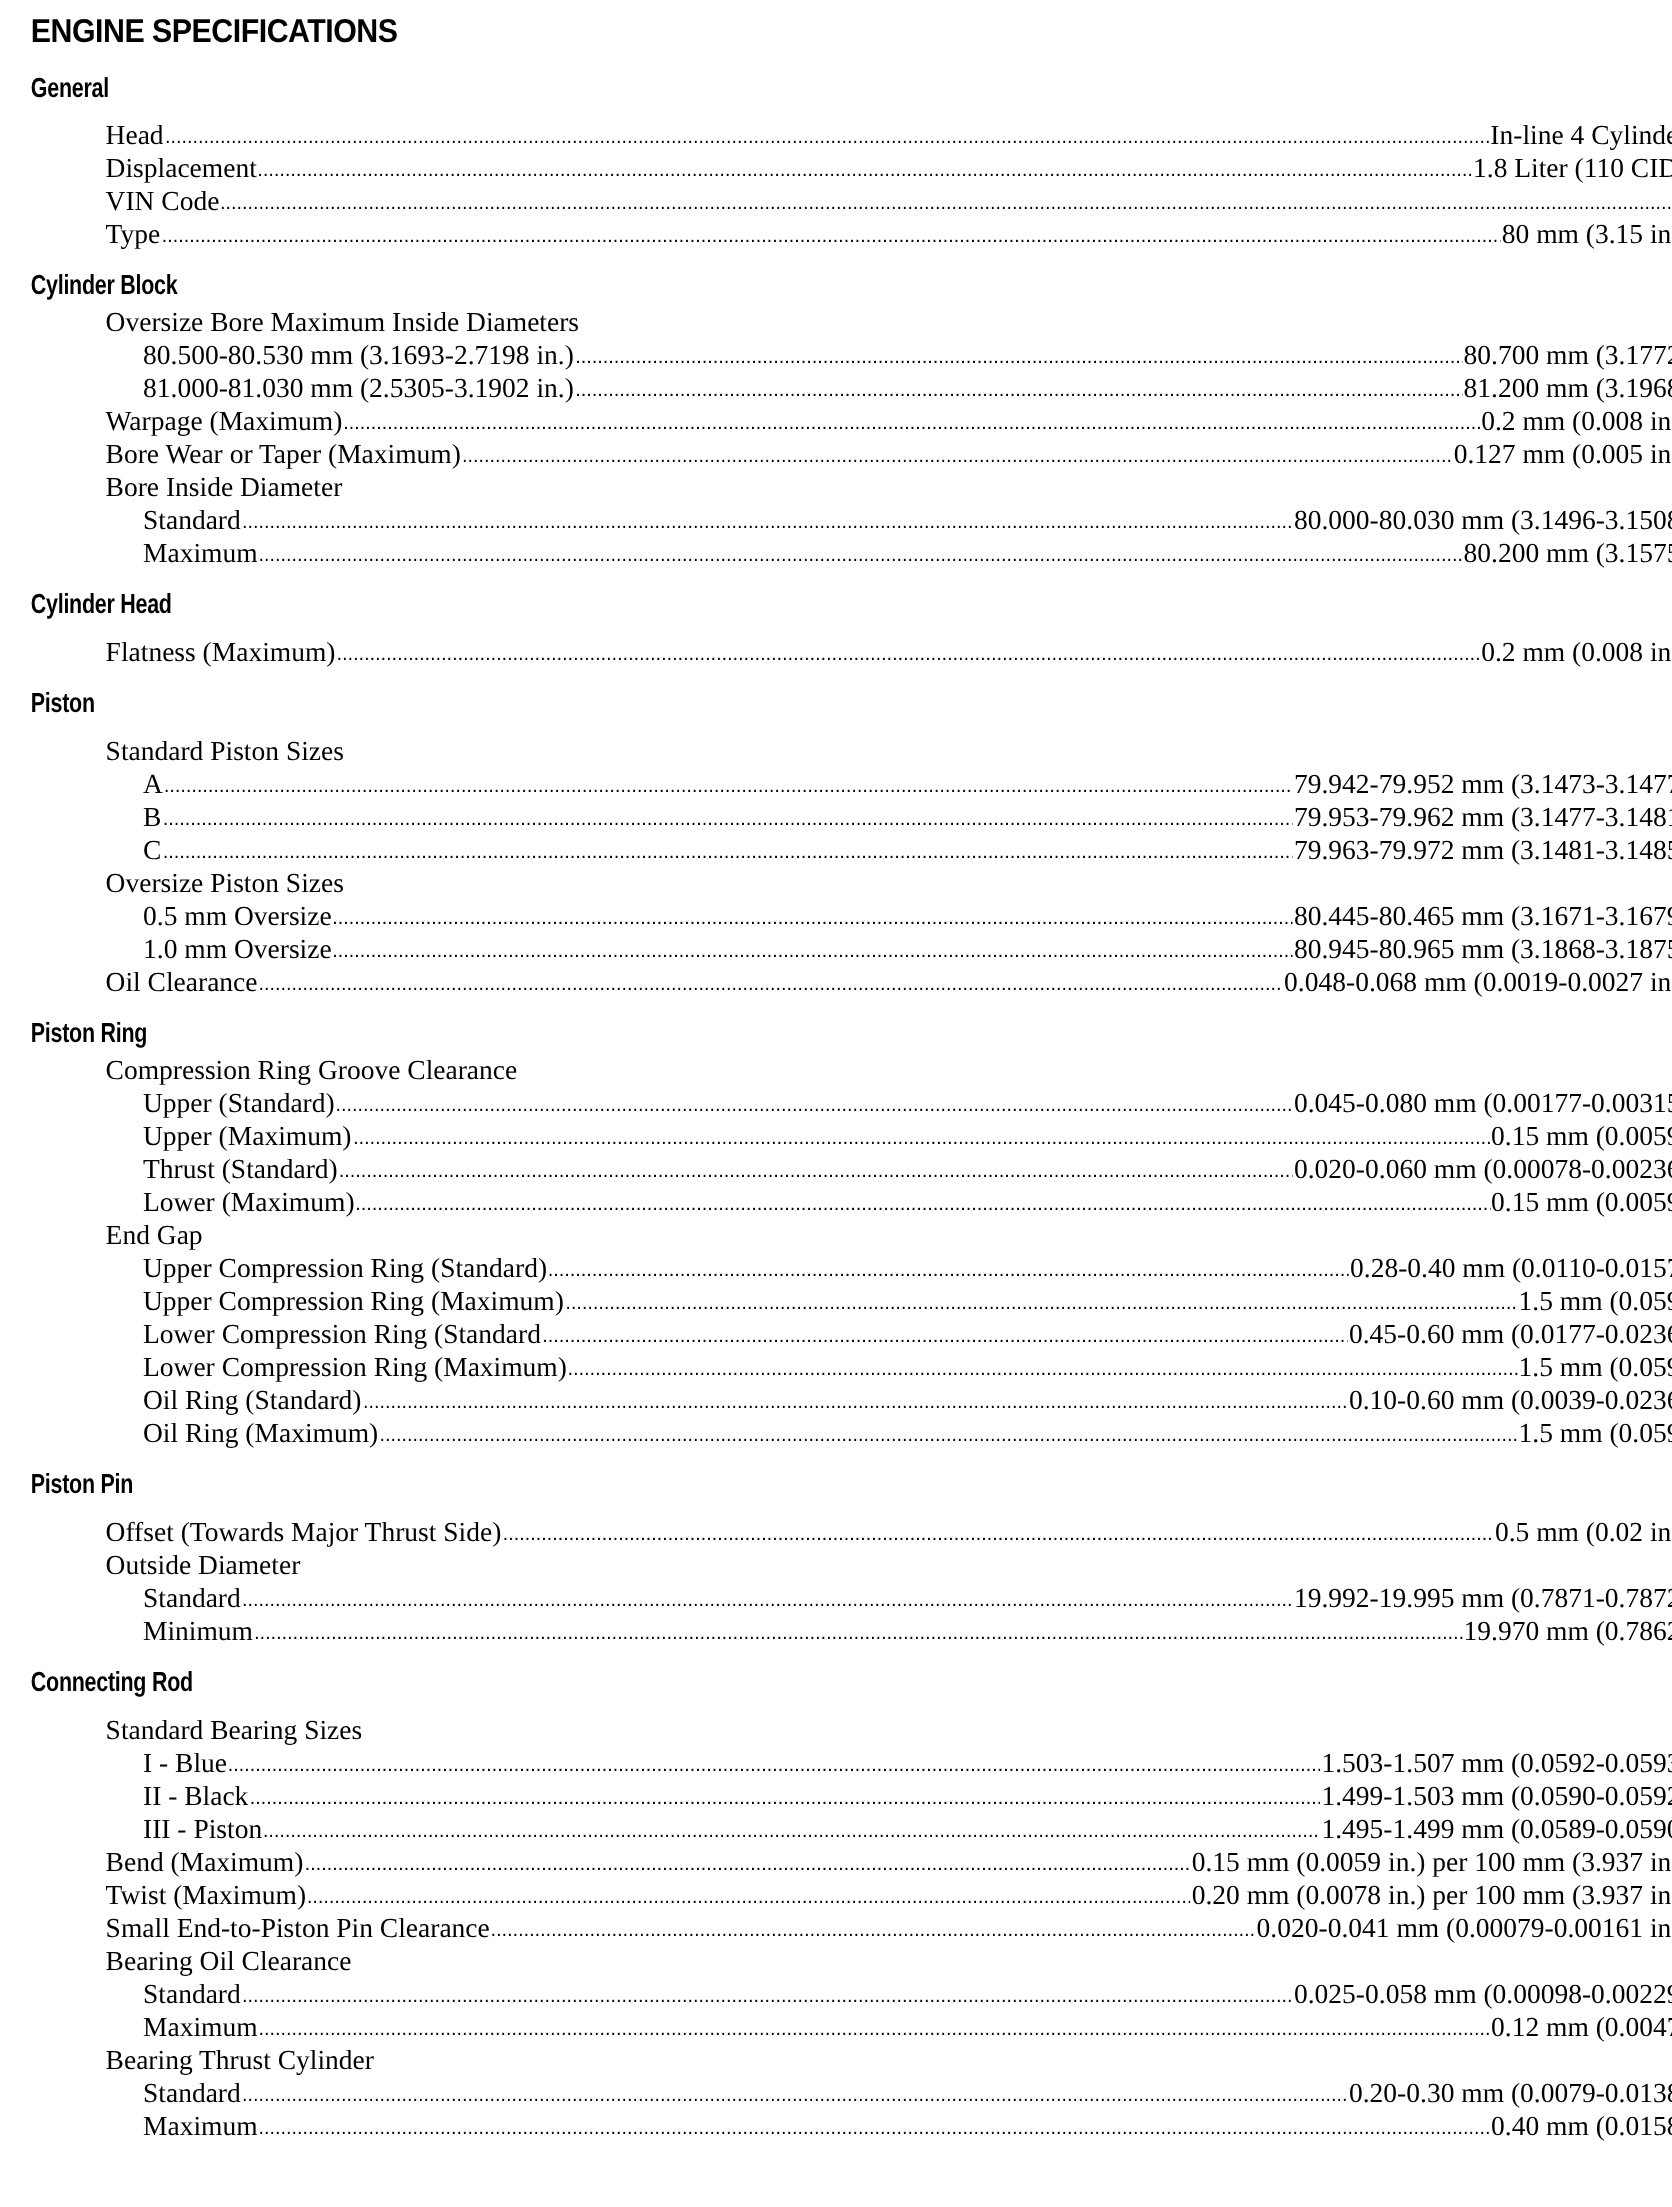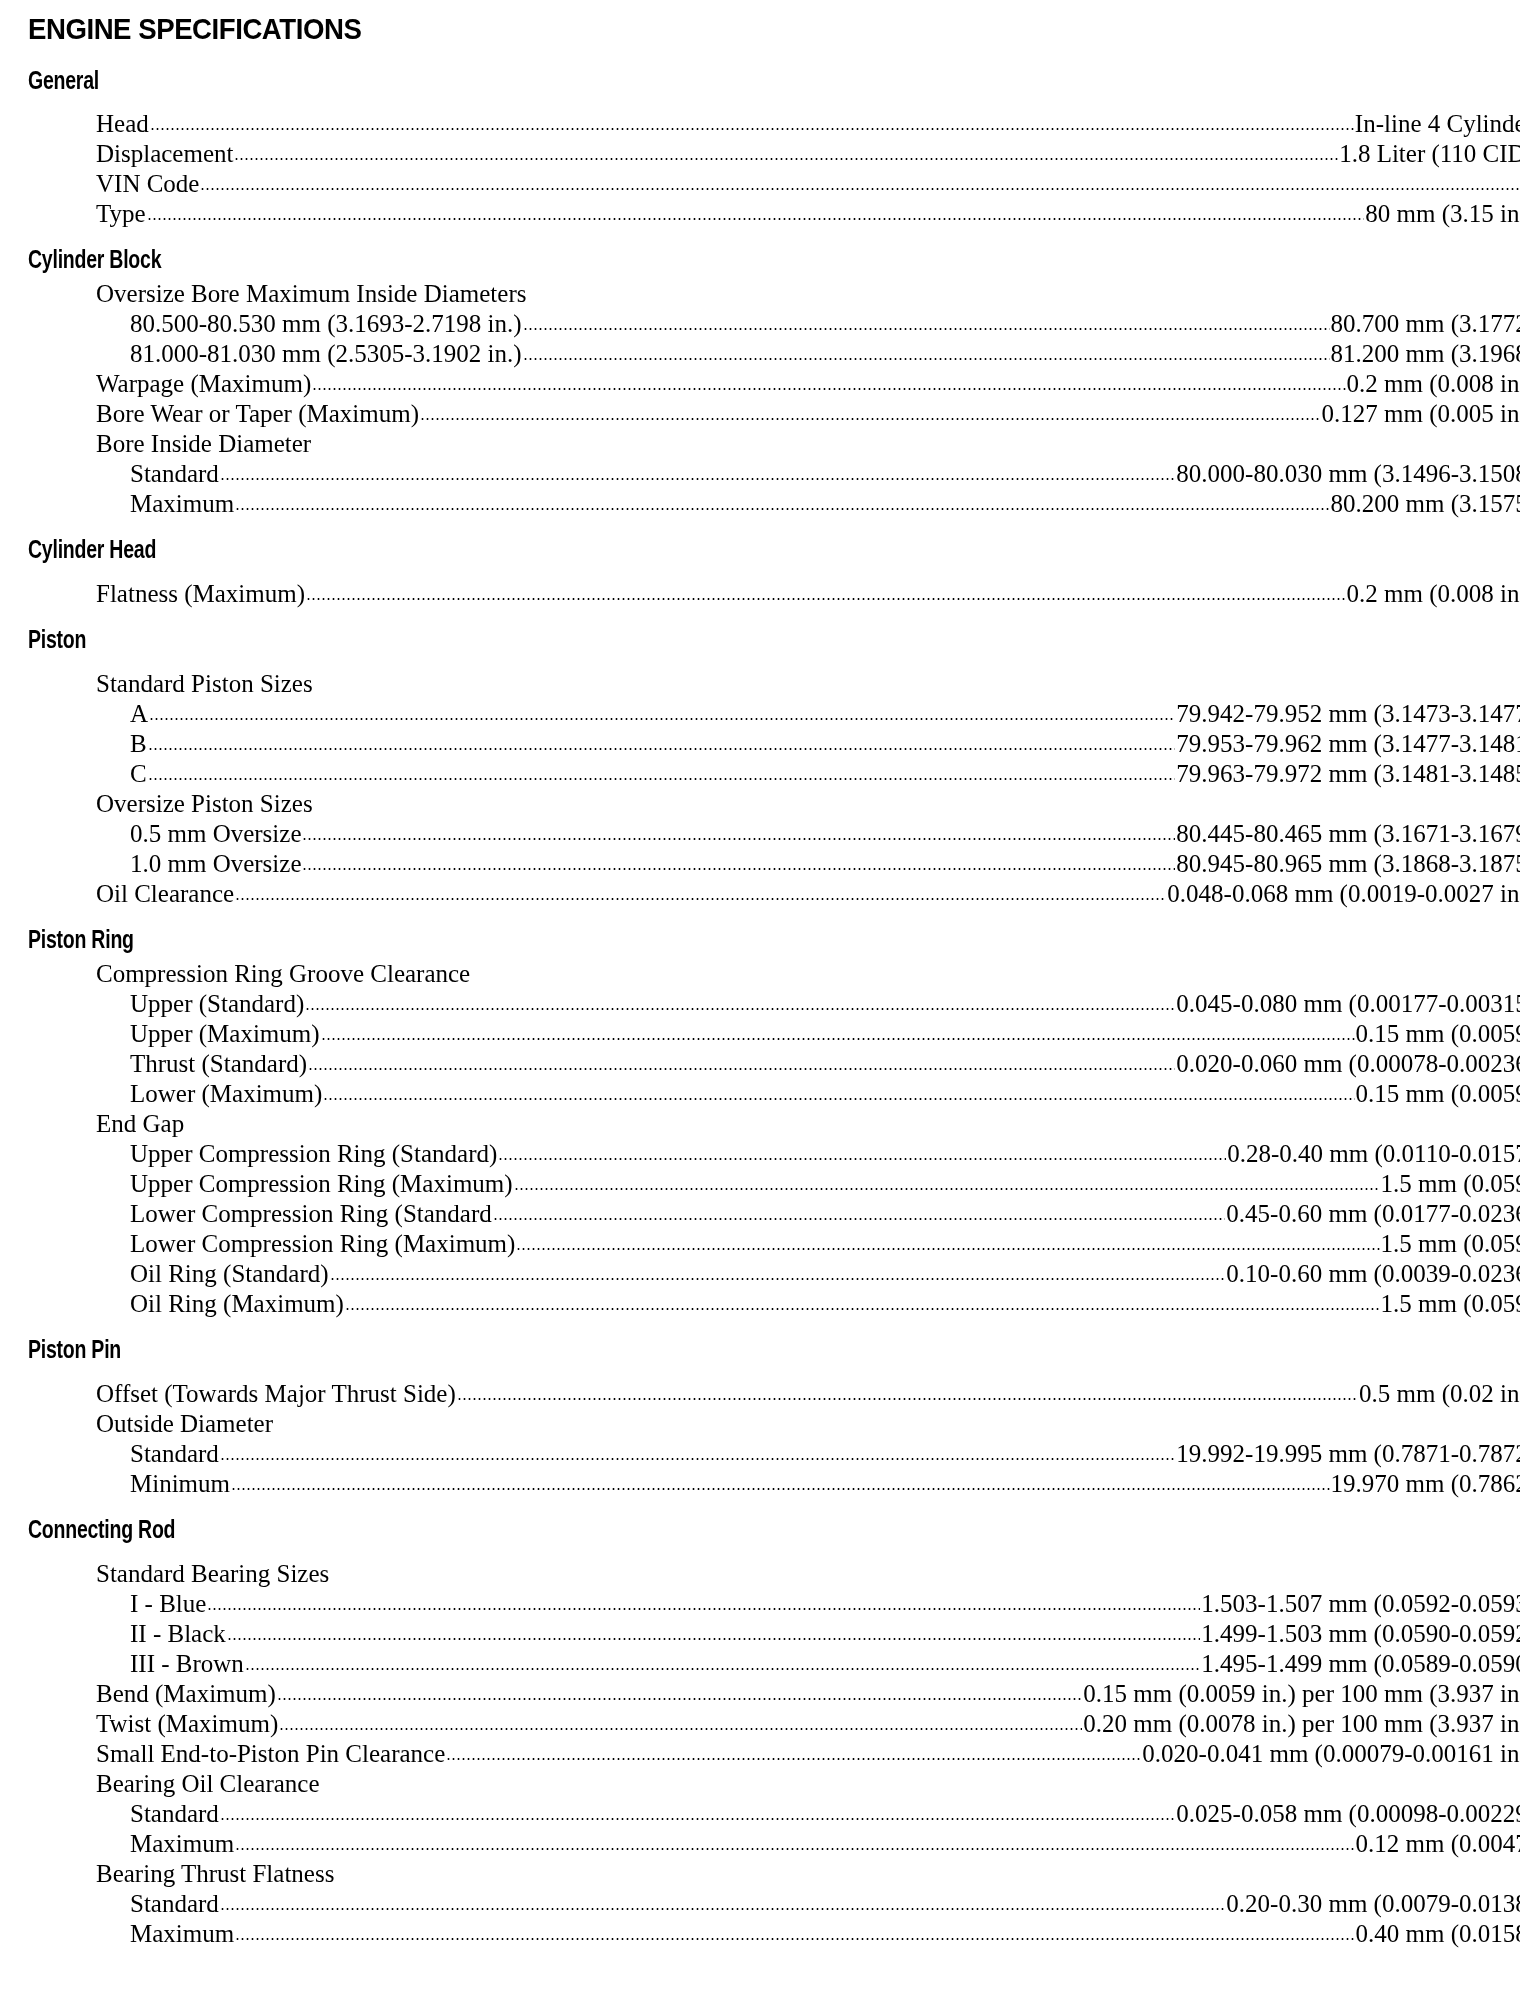--- a/index.html
+++ b/index.html
@@ -239,21 +239,21 @@
     <span class="label">I - Blue</span>
     <span class="leader"></span>
     <span class="value">1.503-1.507 mm (0.0592-0.0593 in.)</span>
   </div>
       <div class="row indent-2" style="top: 1619px;">
     <span class="label">II - Black</span>
     <span class="leader"></span>
     <span class="value">1.499-1.503 mm (0.0590-0.0592 in.)</span>
   </div>
       <div class="row indent-2" style="top: 1649px;">
-    <span class="label">III - Brown</span>
+    <span class="label">III - Piston</span>
     <span class="leader"></span>
     <span class="value">1.495-1.499 mm (0.0589-0.0590 in.)</span>
   </div>
       <div class="row indent-1" style="top: 1679px;">
     <span class="label">Bend (Maximum)</span>
     <span class="leader"></span>
     <span class="value">0.15 mm (0.0059 in.) per 100 mm (3.937 in.)</span>
   </div>
       <div class="row indent-1" style="top: 1709px;">
     <span class="label">Twist (Maximum)</span>
@@ -274,21 +274,21 @@
     <span class="label">Standard</span>
     <span class="leader"></span>
     <span class="value">0.025-0.058 mm (0.00098-0.00229 in.)</span>
   </div>
       <div class="row indent-2" style="top: 1829px;">
     <span class="label">Maximum</span>
     <span class="leader"></span>
     <span class="value">0.12 mm (0.0047 in.)</span>
   </div>
       <div class="row indent-1 subhead" style="top: 1859px;">
-    <span class="label">Bearing Thrust Flatness</span>
+    <span class="label">Bearing Thrust Cylinder</span>
 
     <span class="value"></span>
   </div>
       <div class="row indent-2" style="top: 1889px;">
     <span class="label">Standard</span>
     <span class="leader"></span>
     <span class="value">0.20-0.30 mm (0.0079-0.0138 in.)</span>
   </div>
       <div class="row indent-2" style="top: 1919px;">
     <span class="label">Maximum</span>

